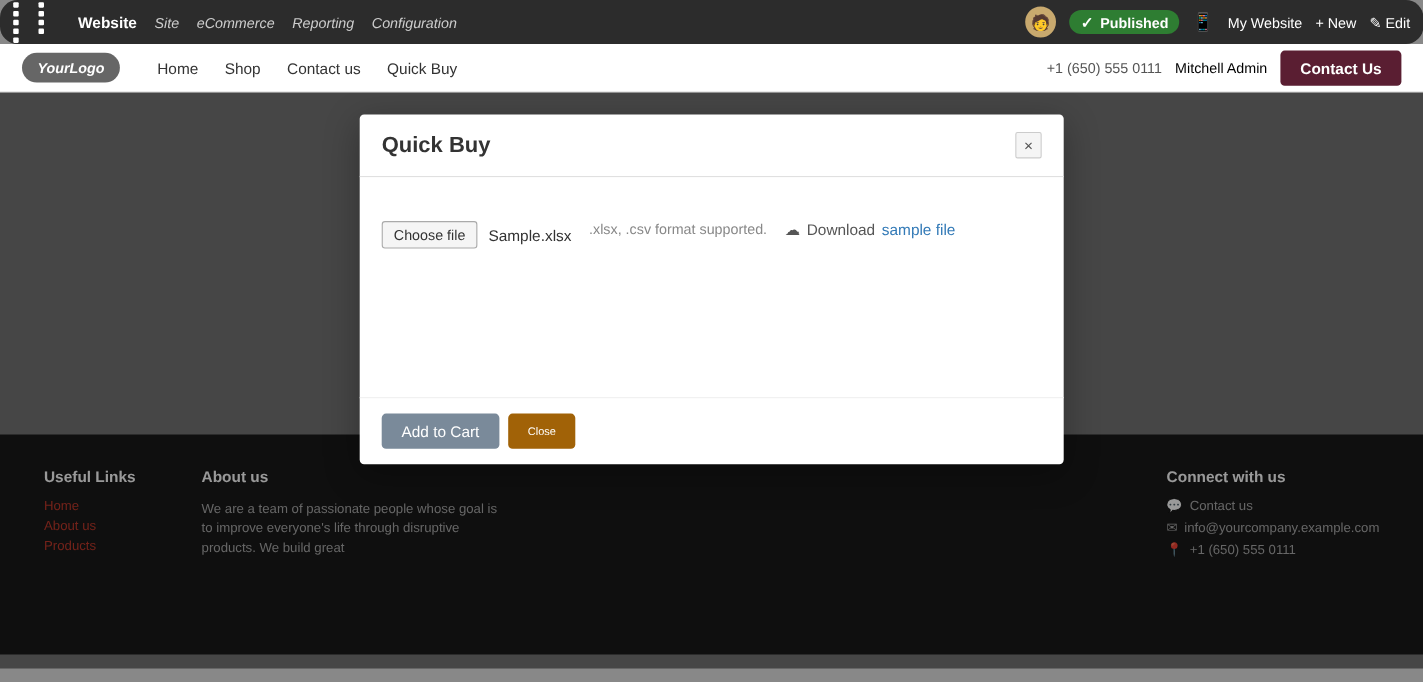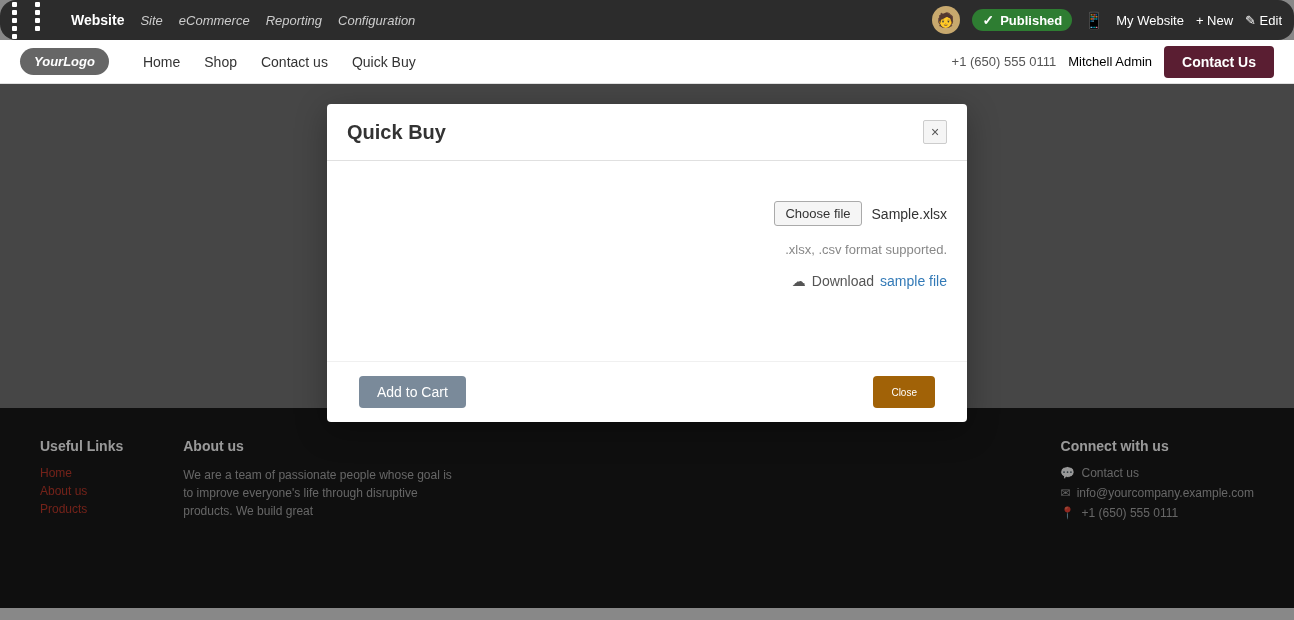--- a/index.html
+++ b/index.html
@@ -71,21 +71,21 @@
     .page-bg {
       position: relative;
       height: calc(620px - 40px - 56px);
       background: rgba(100,100,100,0.5);
       overflow: hidden;
     }
 
     
     .footer-strip {
       position: absolute;
-      bottom: 0;
+      bottom: 13px;
       left: 0;
       right: 0;
       height: 200px;
       background: #1a1a1a;
       color: #ccc;
       padding: 30px 40px;
       display: flex;
       gap: 60px;
     }
     .footer-col h3 { color: #fff; font-size: 14px; margin-bottom: 12px; }
@@ -145,22 +145,22 @@
       border-bottom: 2px solid transparent;
     }
     .modal-tab.active {
       color: #333;
       font-weight: bold;
       border-bottom: 2px solid #333;
     }
     .modal-body {
       padding: 40px 20px 24px;
       display: flex;
-      flex-direction: column;
-      align-items: flex-end;
+      flex-direction: row;
+      align-items: flex-start;
       gap: 16px;
       min-height: 200px;
     }
     .file-input-row {
       display: flex;
       align-items: center;
       gap: 10px;
       font-size: 14px;
       color: #333;
     }
@@ -180,24 +180,24 @@
     .download-link {
       display: flex;
       align-items: center;
       gap: 6px;
       font-size: 14px;
       color: #555;
       cursor: pointer;
     }
     .download-link a { color: #337ab7; text-decoration: none; }
     .modal-footer {
-      padding: 14px 32px;
-      display: flex;
-      justify-content: space-between;
-      gap: 20px;
+      padding: 14px 20px;
+      display: flex;
+      justify-content: flex-start;
+      gap: 8px;
       border-top: 1px solid #f0f0f0;
     }
     .btn-add-cart {
       background: #7a8a9a;
       color: #fff;
       padding: 8px 18px;
       border: none;
       border-radius: 4px;
       font-size: 14px;
       cursor: pointer;

